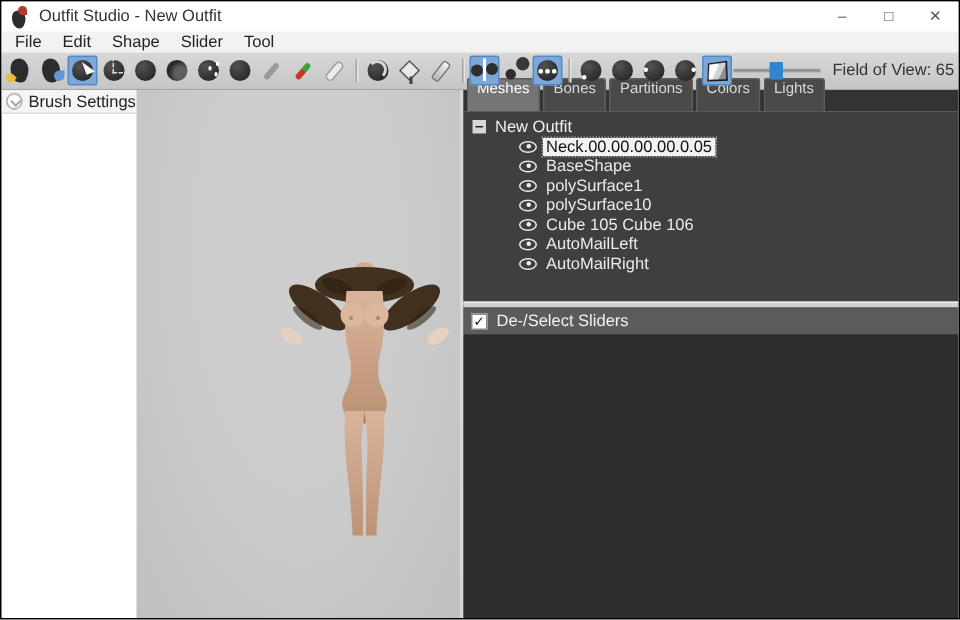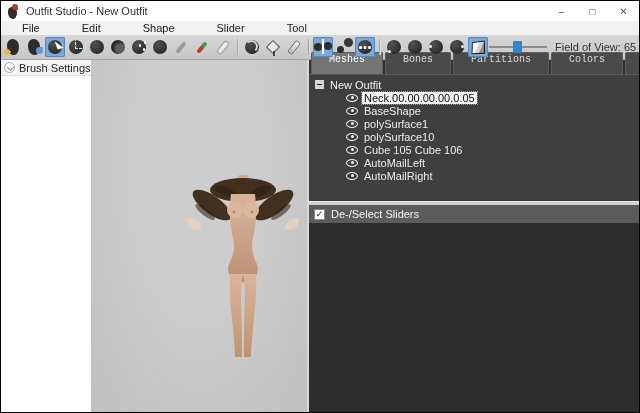--- a/index.html
+++ b/index.html
@@ -12,21 +12,21 @@
   }
   
   .titlebar{height:20px;background:#fff;display:flex;align-items:center;padding-left:6px;flex:0 0 auto;}
   .appicon{width:12px;height:15px;position:relative;margin-right:7px;flex:0 0 auto;}
   .appicon::before{content:"";position:absolute;left:1px;top:3px;width:9px;height:12px;background:#2d2d2d;border-radius:45% 55% 40% 55%/35% 45% 55% 55%;}
   .appicon::after{content:"";position:absolute;left:5px;top:0;width:6px;height:6px;background:#b03a2e;border-radius:50% 50% 0 50%;}
   .title{color:#333;}
   .controls{margin-left:auto;display:flex;height:20px;}
   .wbtn{width:31px;height:20px;display:flex;align-items:center;justify-content:center;color:#555;font-size:10px;}
   
-  .menubar{height:14px;background:#f2f2f2;display:flex;align-items:center;padding-left:14px;flex:0 0 auto;gap:28px;}
+  .menubar{height:14px;background:#f2f2f2;display:flex;align-items:center;padding-left:2px;flex:0 0 auto;}
   .menu-item{padding:0 7px;color:#222;}
   
   .toolbar{height:25px;background:linear-gradient(#d7d7d7,#c6c6c6);border-bottom:1px solid #a6a6a6;display:flex;align-items:center;padding:0 2px;gap:1px;flex:0 0 auto;}
   .tool{width:20px;height:20px;border-radius:2px;display:flex;align-items:center;justify-content:center;position:relative;flex:0 0 auto;}
   .tool.sel{background:#7ca7da;box-shadow:inset 0 0 0 1px #5488c0;}
   [class*="t-sphere"]::before{content:"";width:14px;height:14px;border-radius:50%;background:radial-gradient(circle at 35% 30%,#525252,#2a2a2a 75%);}
   .t-sphere-cursor::after{content:"";position:absolute;top:3px;right:3px;width:0;height:0;border-bottom:9px solid #fff;border-right:6px solid transparent;transform:rotate(-20deg);}
   .t-sphere-dash::after{content:"";position:absolute;top:1px;right:0;width:9px;height:9px;border:1px dashed #d9d9d9;}
   .t-sphere-crescent::before{background:radial-gradient(circle at 68% 62%,#5e5e5e 0 32%,#2a2a2a 60%);}
   .t-sphere-dots::after{content:"";position:absolute;top:4px;right:3px;width:2.5px;height:2.5px;border-radius:50%;background:#fff;box-shadow:-5px 3px 0 #fff,-1px 7px 0 #fff;}
@@ -61,21 +61,21 @@
   .content{flex:1;display:flex;min-height:0;}
   .left{width:308px;flex:0 0 auto;display:flex;flex-direction:row;border-right:2px solid #d8d8d8;}
   .brush-header{height:16px;background:#f4f4f4;border-bottom:1px solid #ddd;display:flex;align-items:center;gap:4px;padding-left:3px;flex:0 0 auto;}
   .chev{width:11px;height:11px;border:1px solid #a9a9a9;border-radius:50%;position:relative;flex:0 0 auto;background:#fdfdfd;}
   .chev::after{content:"";position:absolute;left:2.5px;top:2px;width:4px;height:4px;border-right:1px solid #888;border-bottom:1px solid #888;transform:rotate(45deg);}
   .viewport{flex:1;background:radial-gradient(ellipse at 50% 30%,#cdcdcd 0 40%,#c0c0c0 100%);position:relative;overflow:hidden;}
   .model{position:absolute;left:92px;top:110px;}
   
   .right{flex:1;display:flex;flex-direction:column;background:#3f3f3f;min-width:0;}
   .tabs{height:15px;background:#333;display:flex;align-items:flex-end;gap:2px;padding:2px 0 0 2px;flex:0 0 auto;border-bottom:1px solid #5a5a5a;}
-  .tab{padding:0 17px;height:22px;line-height:13px;font-size:10px;background:#4a4a4a;color:#d8d8d8;border:1px solid #5e5e5e;border-bottom:none;border-radius:2px 2px 0 0;font-family:Liberation Mono, monospace;}
+  .tab{padding:0 6px;height:22px;line-height:13px;font-size:10px;background:#4a4a4a;color:#d8d8d8;border:1px solid #5e5e5e;border-bottom:none;border-radius:2px 2px 0 0;}
   .tab.active{background:#757575;color:#fff;}
   .tree{height:126px;background:#3f3f3f;padding-top:3px;overflow:hidden;flex:0 0 auto;}
   .tree-root{display:flex;align-items:center;gap:6px;height:13px;padding-left:6px;color:#f0f0f0;}
   .expander{width:9px;height:9px;background:#d6d6d6;position:relative;flex:0 0 auto;}
   .expander::after{content:"";position:absolute;left:2px;top:4px;width:5px;height:1px;background:#222;}
   .tree-item{display:flex;align-items:center;gap:4px;height:13px;padding-left:37px;color:#eaeaea;}
   .eye{width:12px;height:8px;border:1px solid #ededed;border-radius:50%;position:relative;background:transparent;flex:0 0 auto;}
   .eye::after{content:"";position:absolute;left:3.5px;top:1.5px;width:3px;height:3px;border-radius:50%;background:#ededed;}
   .tree-item .label{padding:0 2px;}
   .tree-item.selected .label{background:#f2f2f2;color:#111;outline:1px dotted #999;}

